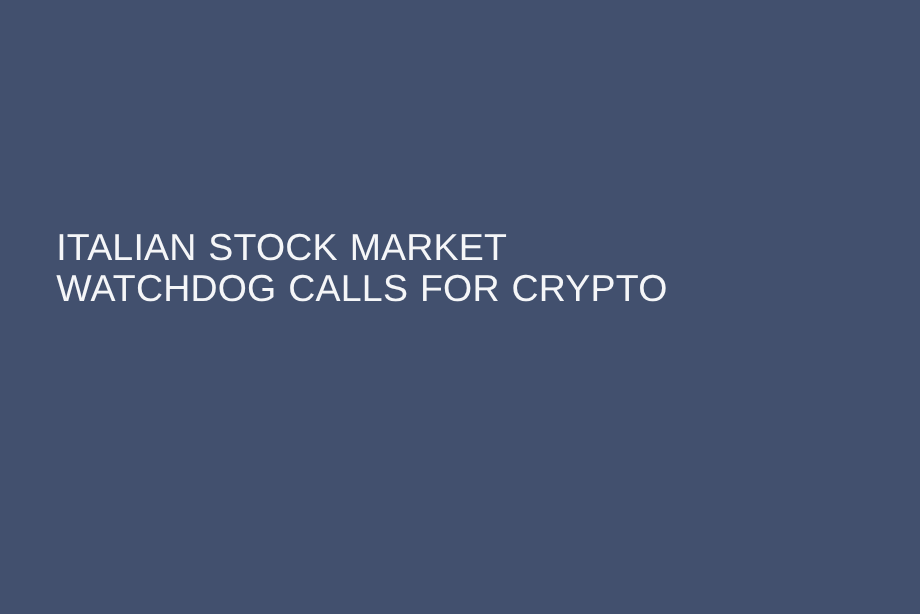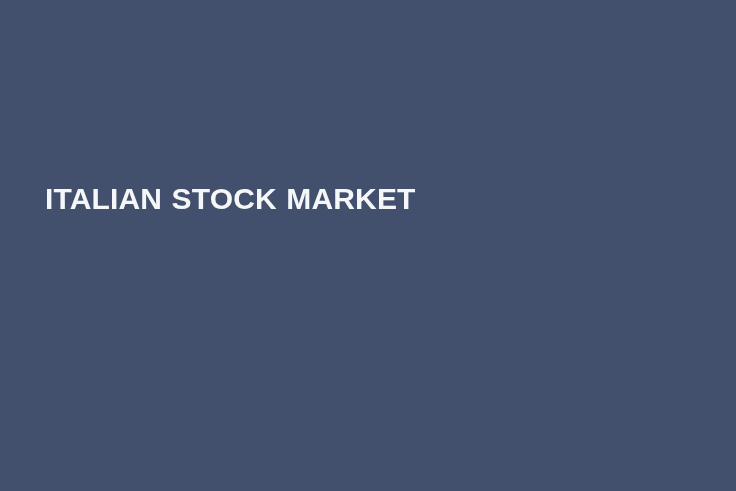--- a/index.html
+++ b/index.html
@@ -32,37 +32,38 @@
     top: 183px;
     width: 620px;
   }
 
   .headline {
     margin: 0;
     padding: 0;
     color: #F5F6F8;
     font-family: "Liberation Sans", sans-serif;
     font-size: 30px;
-    font-weight: 700;
+    font-weight: 400;
     line-height: 32.5px;
     letter-spacing: 0.15px;
     text-transform: uppercase;
     word-spacing: 1px;
     -webkit-font-smoothing: antialiased;
   }
 
   .headline-line {
     display: block;
     white-space: nowrap;
   }
 </style>
 </head>
 <body>
 
 <div class="hero-card">
 
   <div class="headline-block">
     <h1 class="headline">
       <span class="headline-line">ITALIAN STOCK MARKET</span>
+      <span class="headline-line">WATCHDOG CALLS FOR CRYPTO</span>
     </h1>
   </div>
 
 </div>
 
 </body></html>

